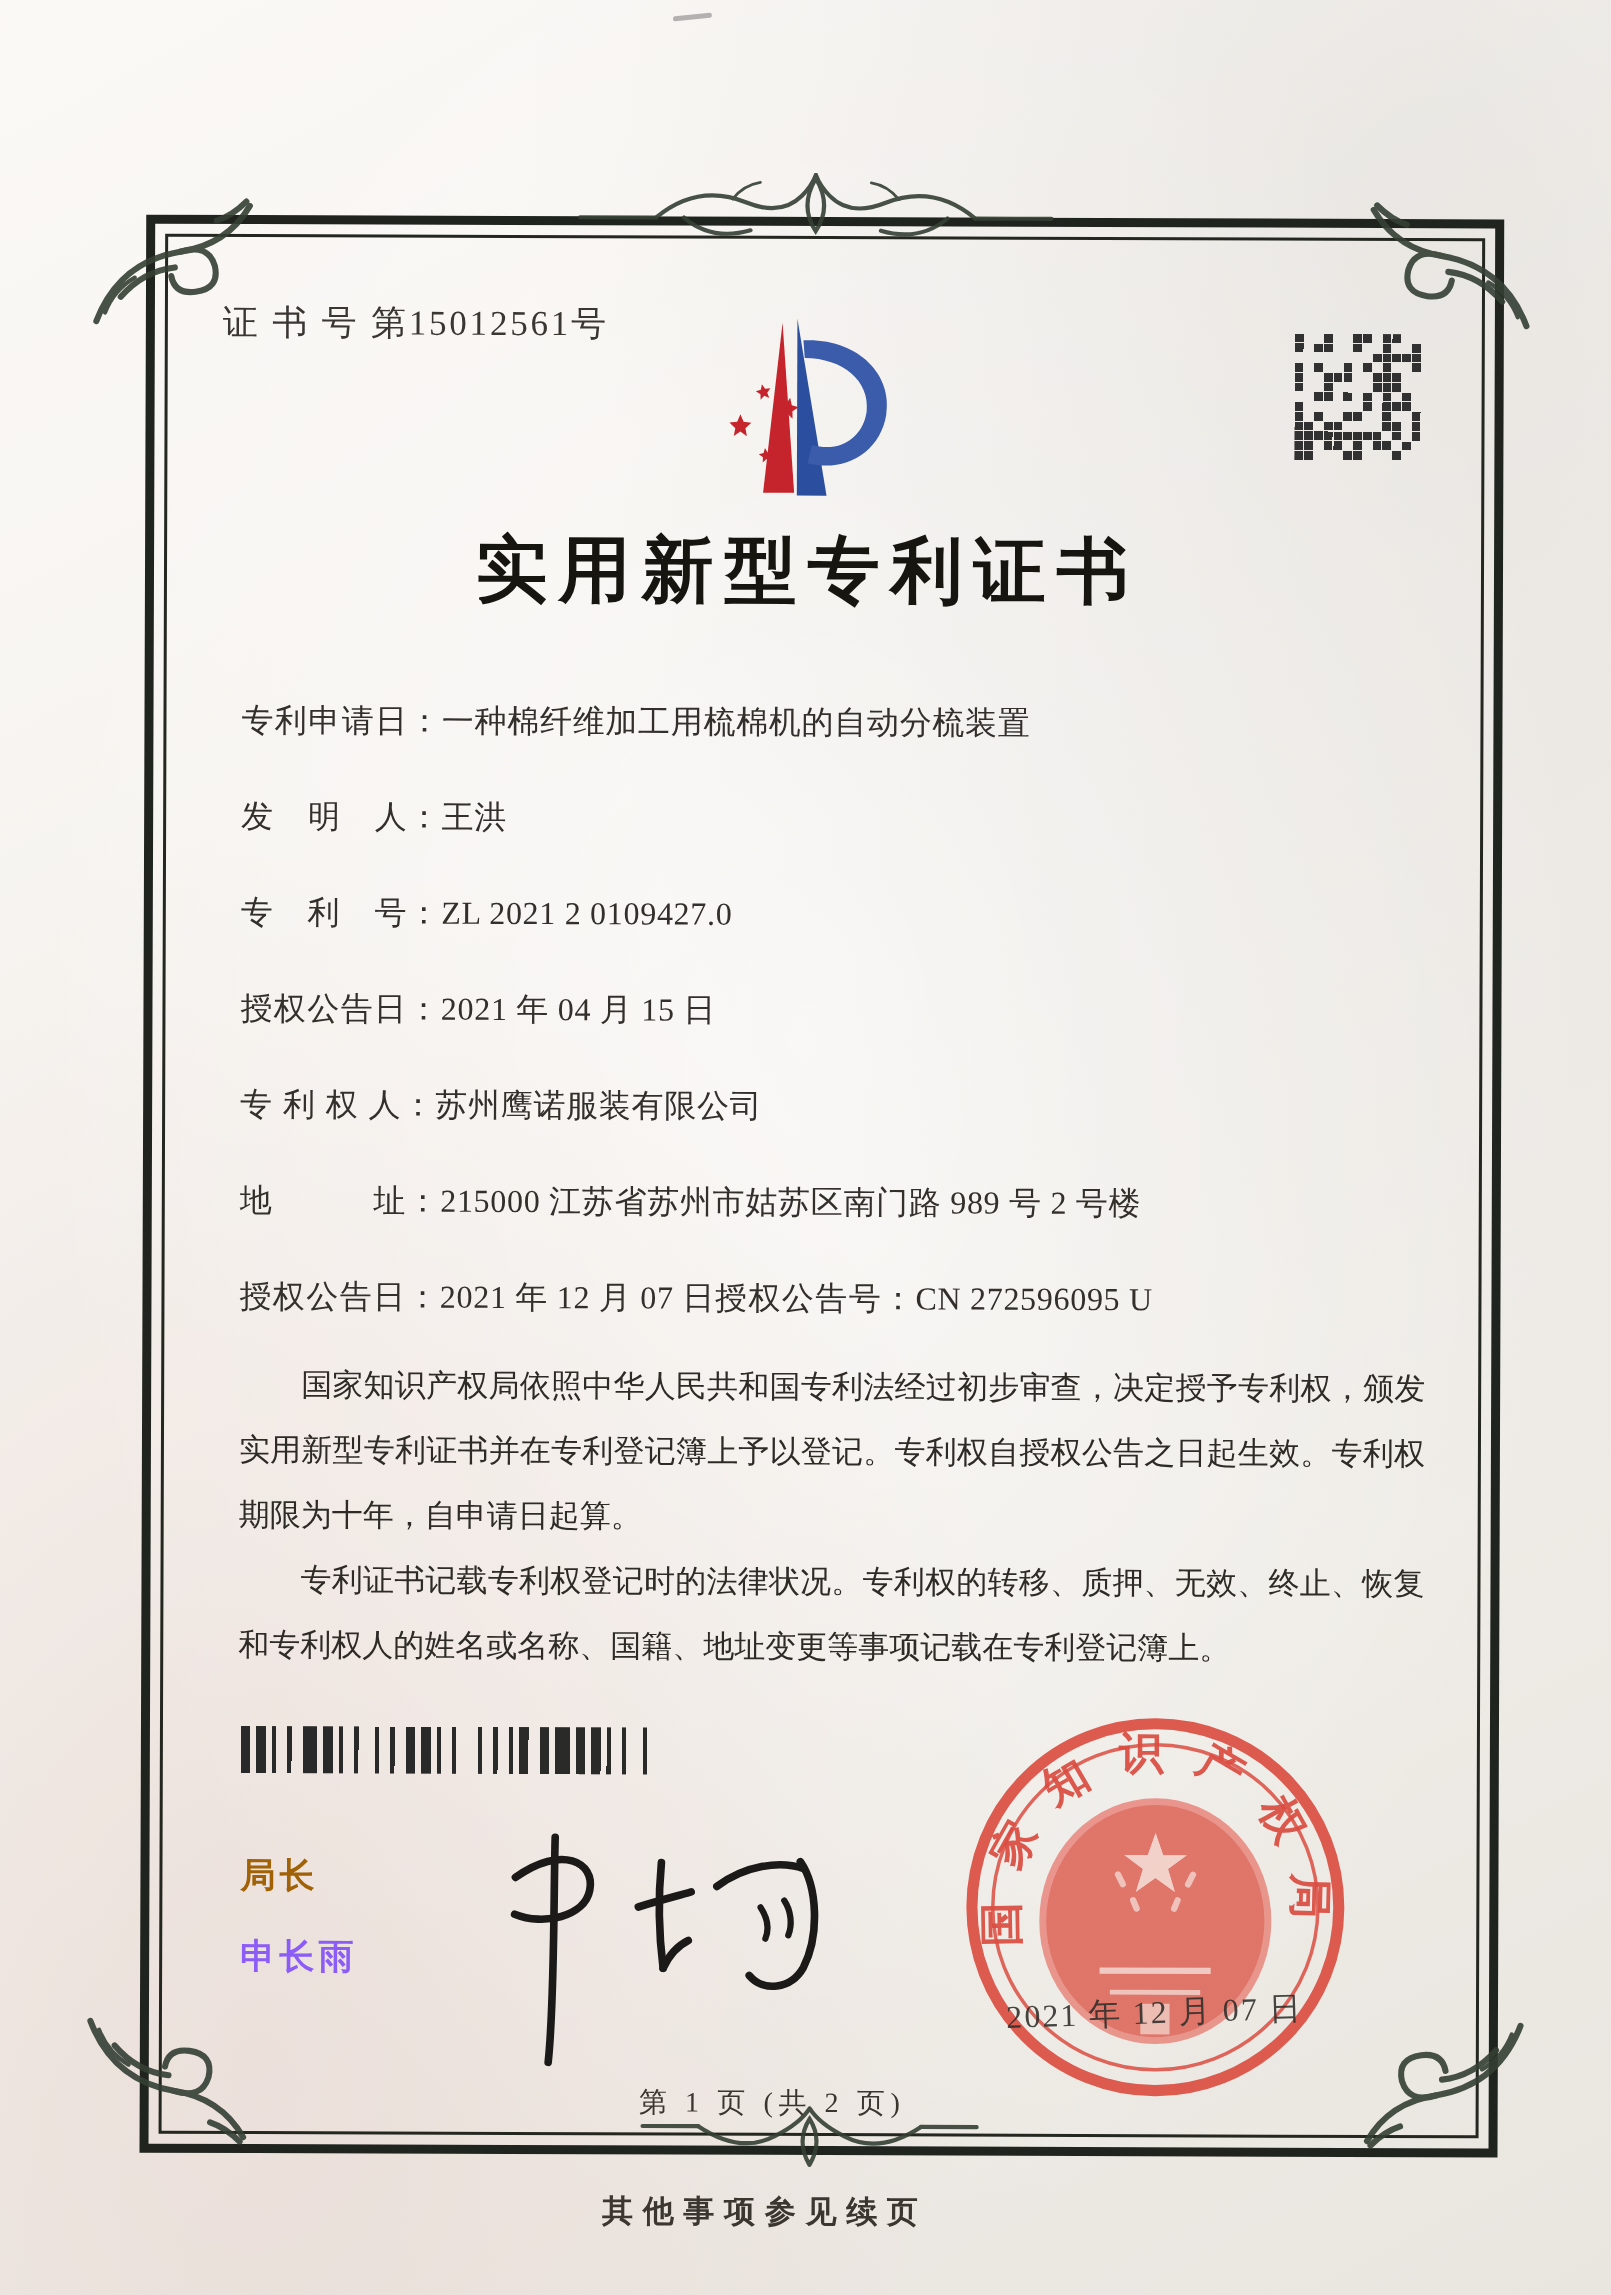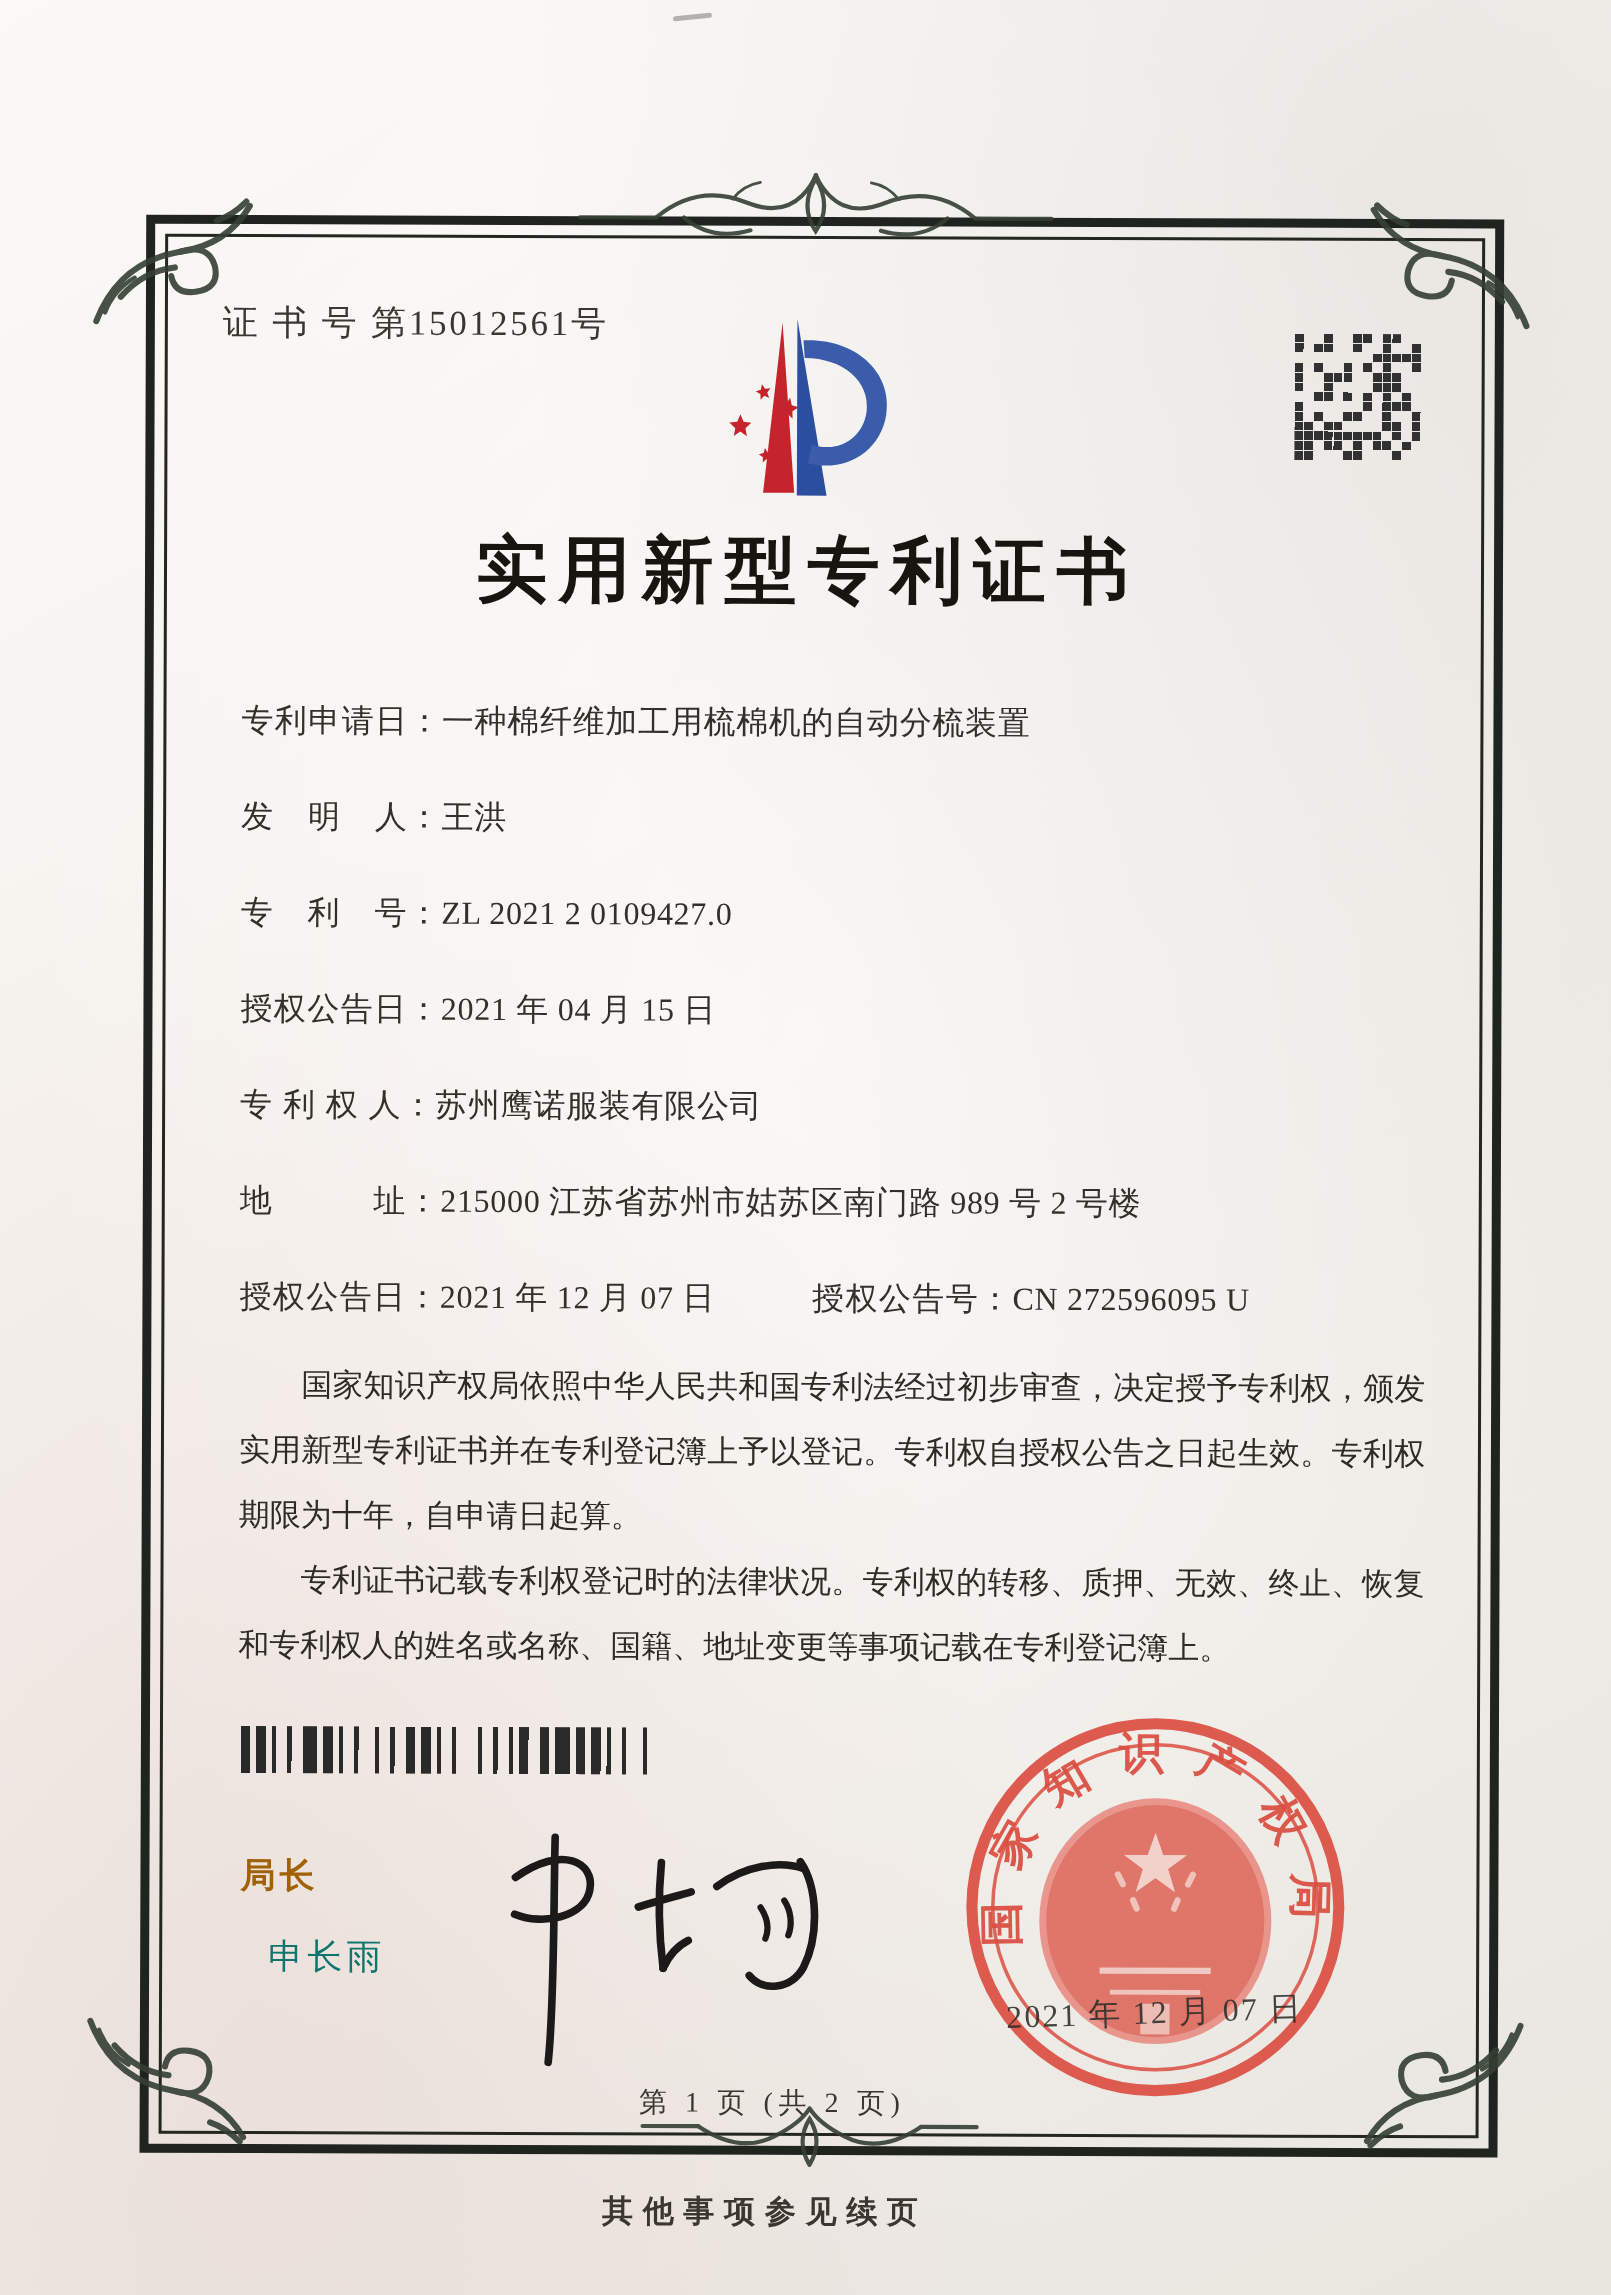--- a/index.html
+++ b/index.html
@@ -30,29 +30,29 @@
   .cert-no{position:absolute;left:220px;top:301px;font-size:35px;letter-spacing:2.8px;color:#3a3733;}
   .logo{position:absolute;left:696px;top:312px;width:243px;height:205px;}
   .qr{position:absolute;left:1292px;top:332px;width:127px;height:127px;}
   .title{position:absolute;left:0;top:523px;width:1611px;text-align:center;
     font-size:72px;font-weight:bold;letter-spacing:11px;color:#17150f;}
   
   .fields{position:absolute;left:240px;top:701px;width:1196px;font-size:32px;}
   .field-row{display:flex;align-items:baseline;height:96px;line-height:42px;}
   .field-row .lbl{white-space:pre;letter-spacing:1.4px;}
   .field-row .val{white-space:pre;letter-spacing:0.7px;}
-  .pair2{margin-left:97px;}
+  .pair2{}
   
   .body-text{position:absolute;left:240px;top:1354px;width:1186px;
     font-size:31px;line-height:65px;text-align:justify;color:#2e2b27;}
   .body-text p{margin:0;text-indent:2em;}
   
   .barcode{position:absolute;left:243px;top:1728px;width:407px;height:47px;}
   .director{position:absolute;left:243px;top:1854px;font-size:35px;font-weight:600;letter-spacing:4.2px;color:#a16207;}
-  .director-name{position:absolute;left:243px;top:1935px;font-size:35px;font-weight:400;letter-spacing:4.2px;color:#0f766e;margin-left:28px;}
+  .director-name{position:absolute;left:243px;top:1935px;font-size:35px;font-weight:700;letter-spacing:4.2px;color:#8b5cf6;}
   .signature{position:absolute;left:452px;top:1795px;width:403px;height:292px;}
   .seal{position:absolute;left:960px;top:1708px;width:396px;height:396px;mix-blend-mode:multiply;opacity:.96;}
   .page-indicator{position:absolute;left:0;top:2084px;width:1551px;text-align:center;font-size:28px;letter-spacing:5.6px;color:#3a352f;}
   .footer-note{position:absolute;left:0;top:2191px;width:1537px;text-align:center;font-size:31px;font-weight:600;letter-spacing:9.7px;color:#3b362f;}
   .smudge{position:absolute;left:669px;top:15.3px;width:39px;height:4.9px;background:rgba(95,95,95,.45);transform:rotate(-6deg);border-radius:2.1px;}
 </style>
 </head>
 <body>
 
 <div class="sheet">

